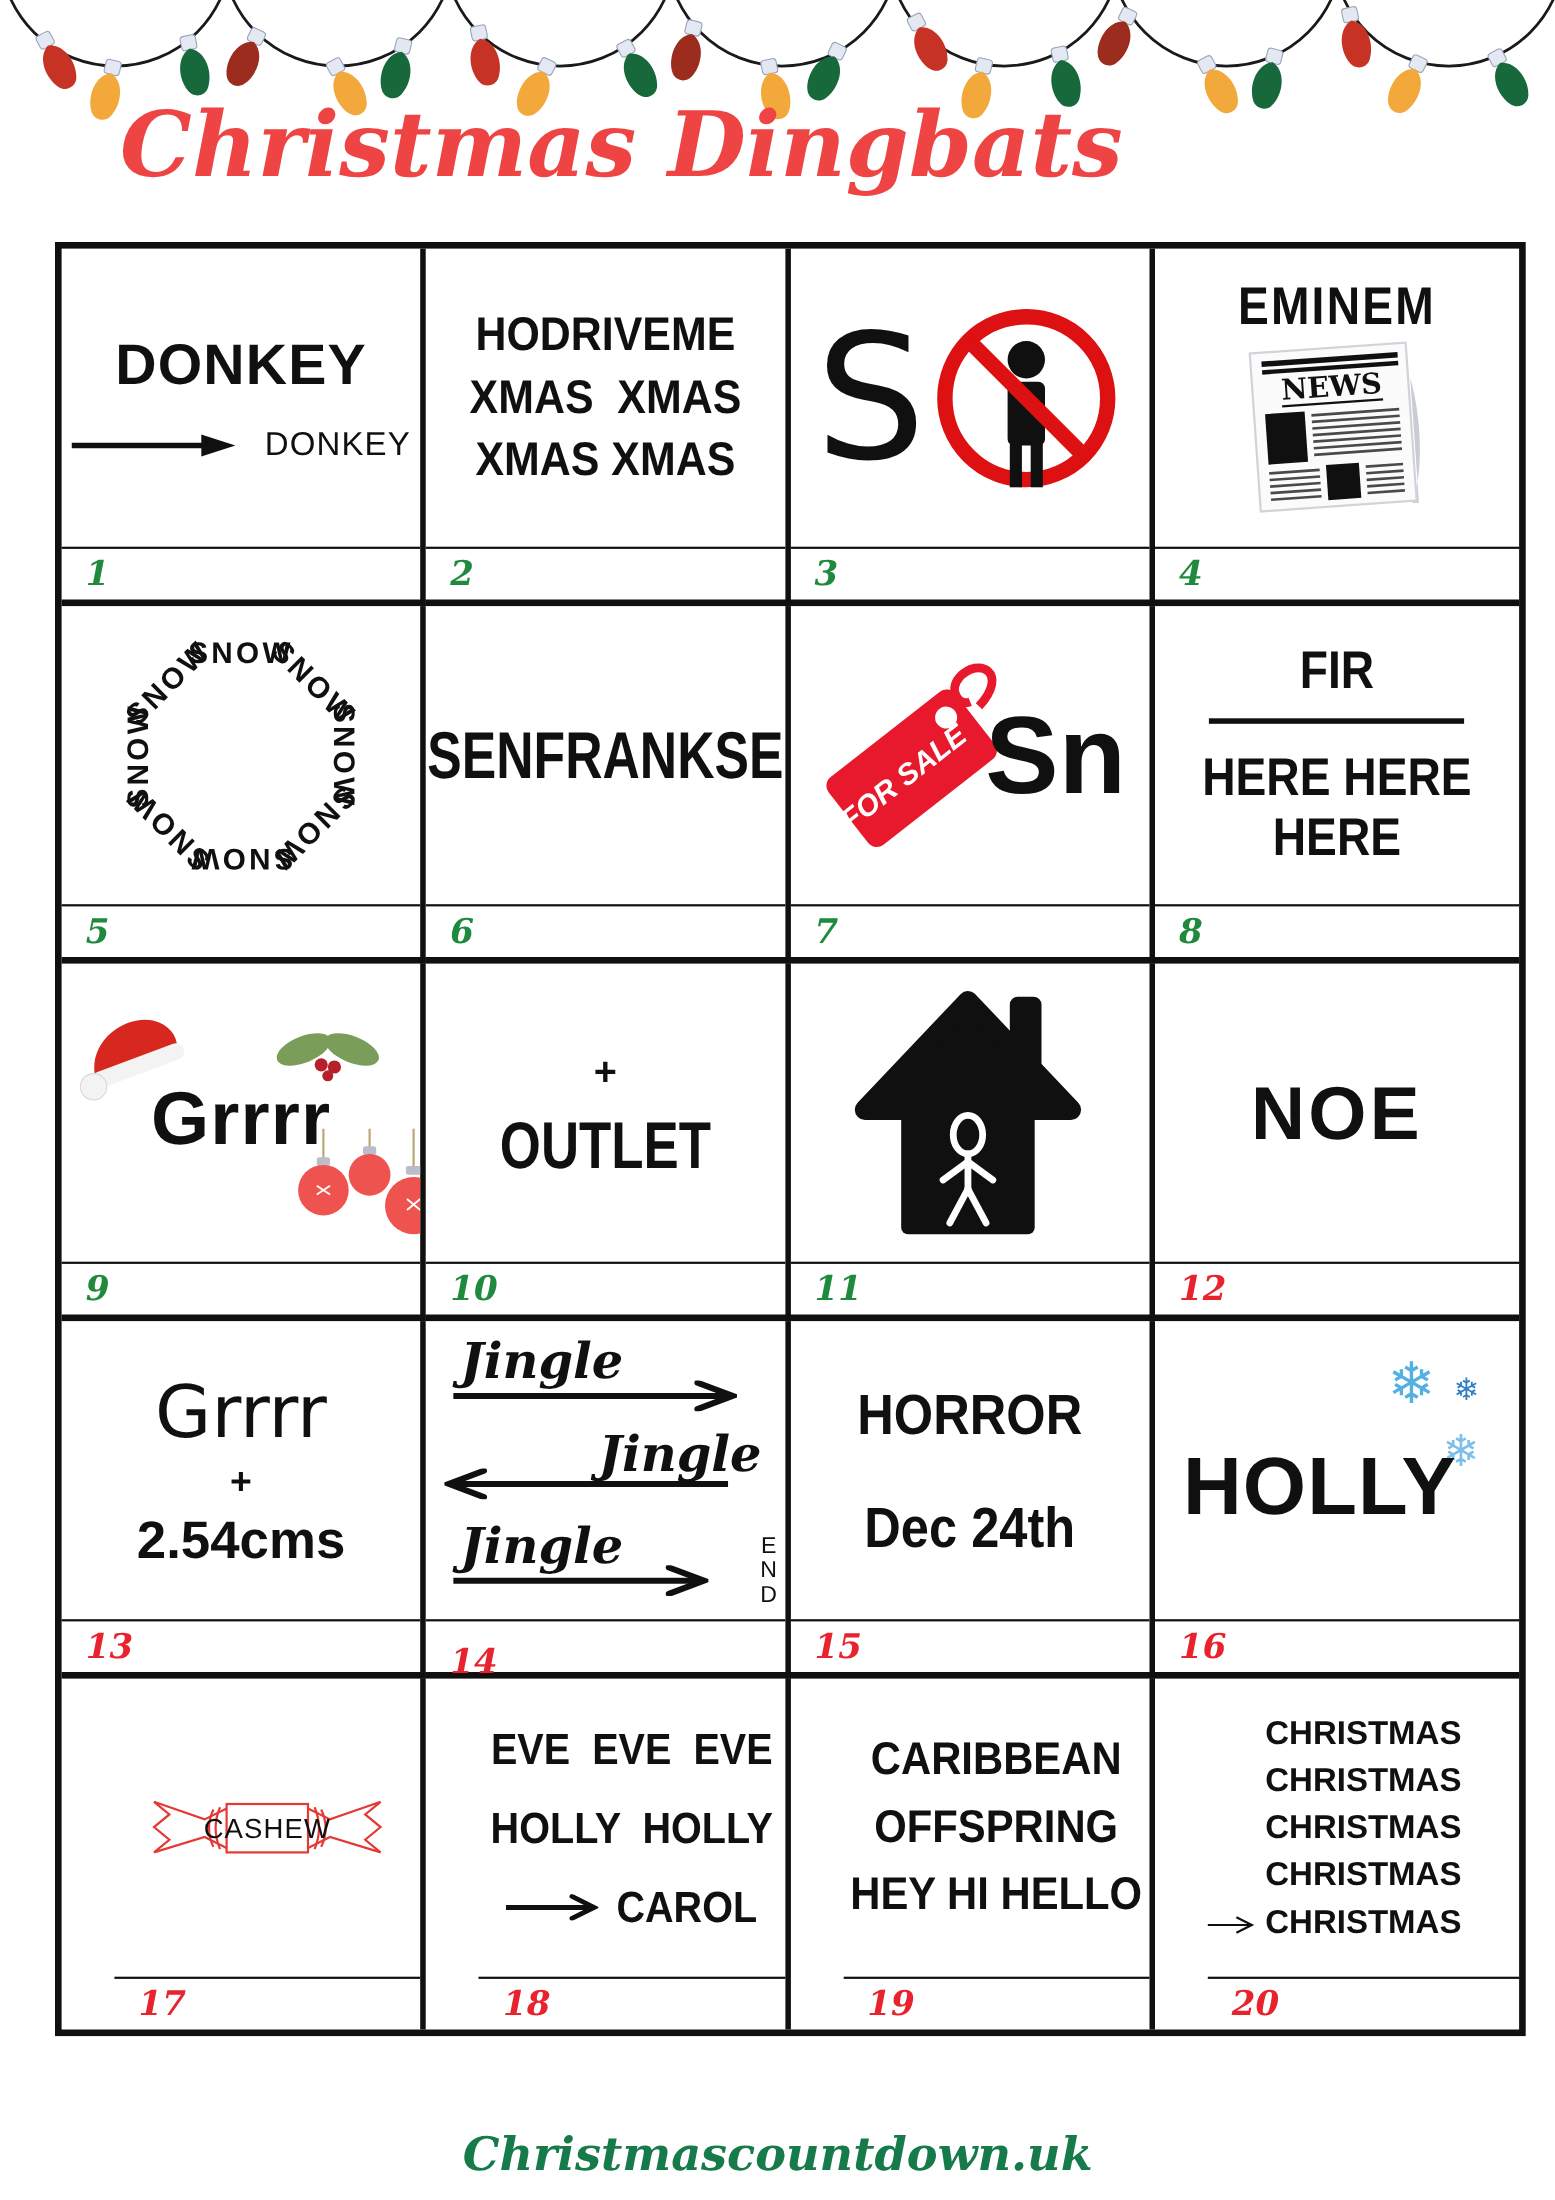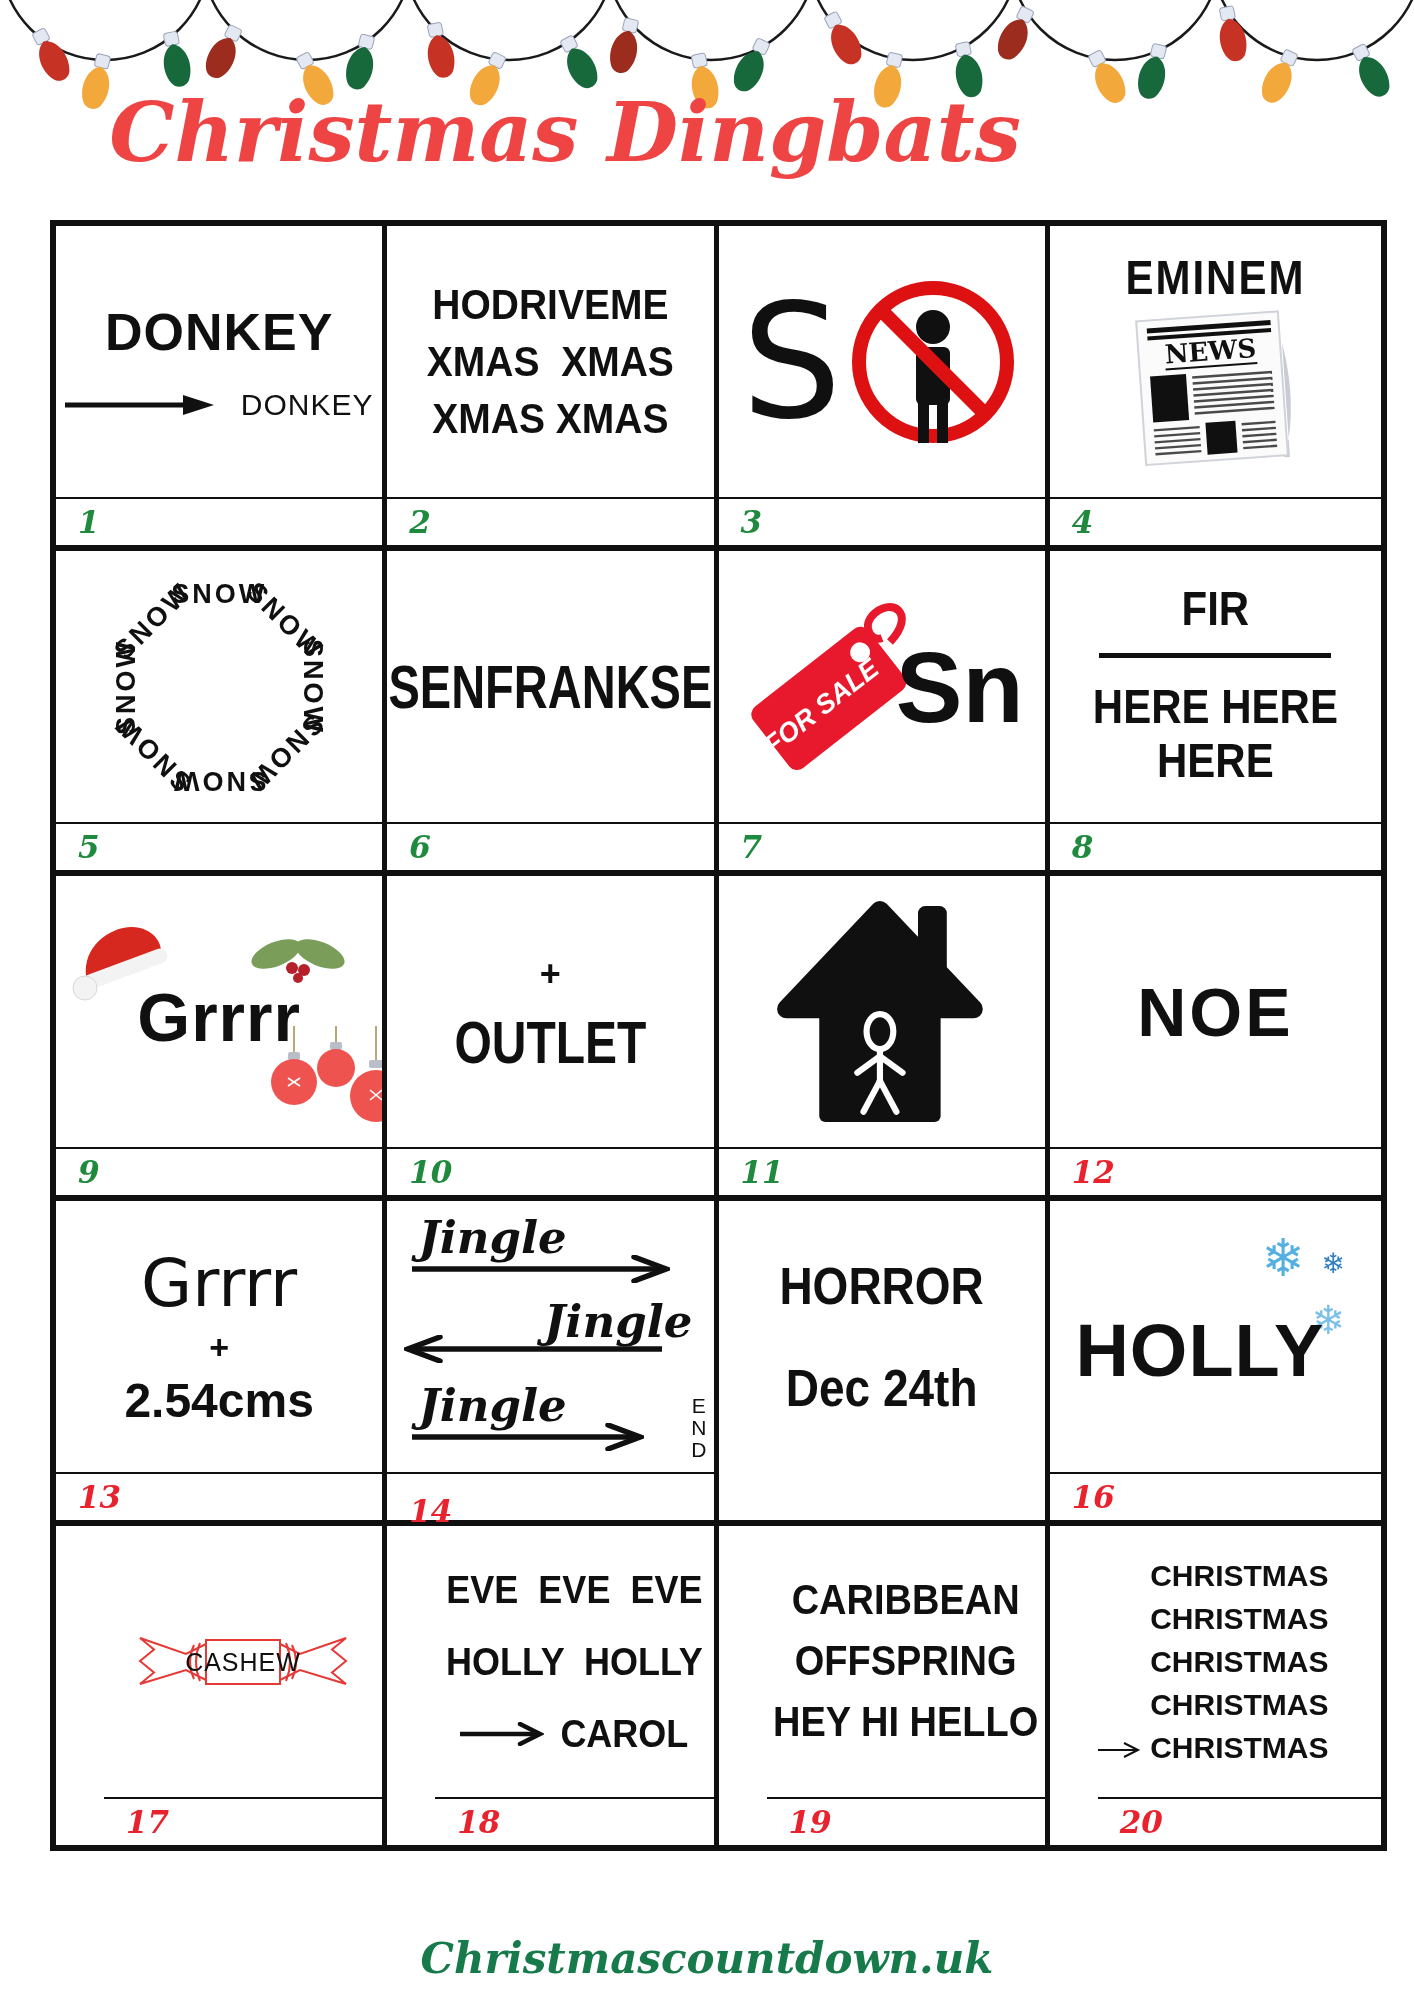--- a/index.html
+++ b/index.html
@@ -462,20 +462,23 @@
           <span style="color: rgb(232, 35, 46); margin-top: 28px;">14</span>
         </div>
     </div>
 
     <div class="cell">
       <div class="content">
         <span class="c15-l">HORROR</span>
         <div class="c15-gap"></div>
         <span class="c15-l">Dec 24th</span>
       </div>
+      <div class="strip">
+          <span style="color: rgb(232, 35, 46);">15</span>
+        </div>
     </div>
 
     <div class="cell">
       <div class="content">
         <div class="c16-wrap">
           <span class="flake" style="left: 196px; top: 10px; font-size: 52px; color: rgb(85, 176, 226);">❄</span>
           <span class="flake" style="left: 256px; top: 28px; font-size: 28px; color: rgb(47, 127, 194);">❄</span>
           <span class="flake" style="left: 246px; top: 78px; font-size: 40px; color: rgb(124, 192, 234);">❄</span>
           <span class="c16-w">HOLLY</span>
         </div>

